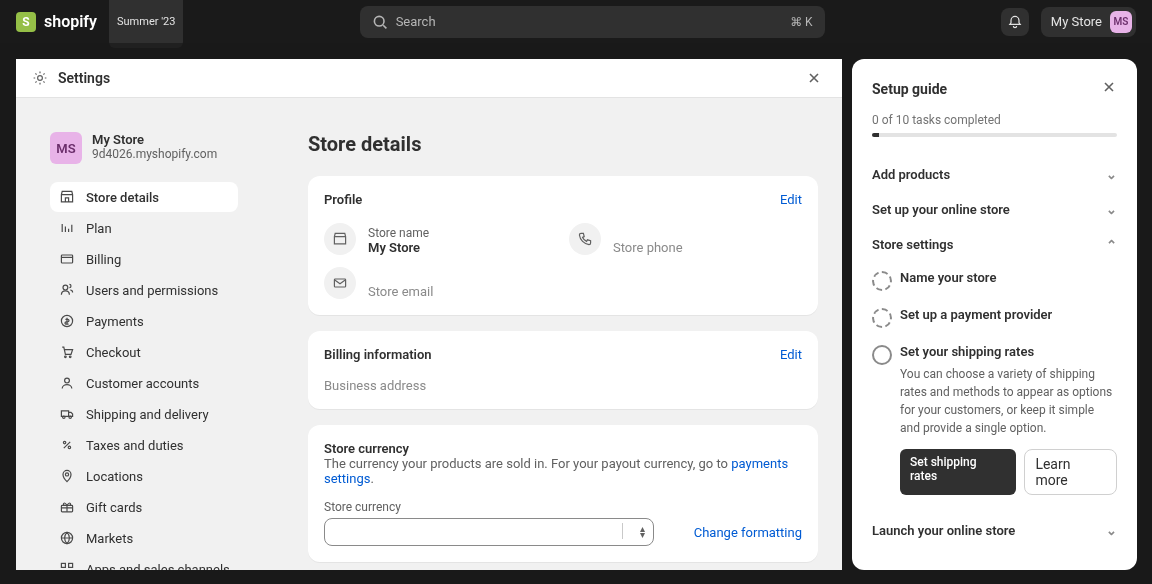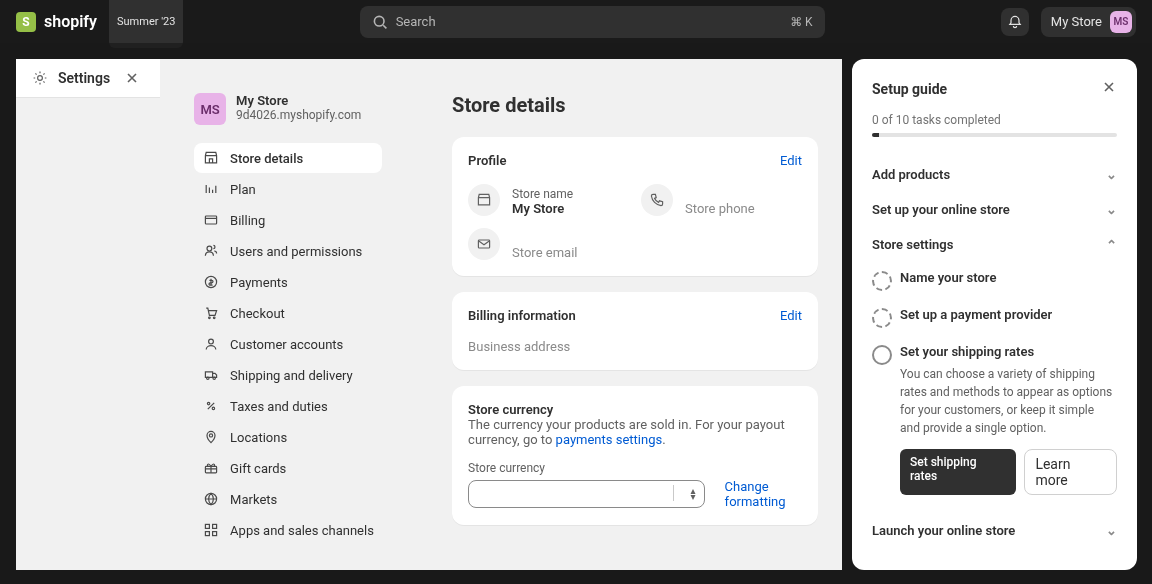--- a/index.html
+++ b/index.html
@@ -9,21 +9,21 @@
 .logo-badge{width:20px;height:20px;background:#95bf47;border-radius:4px;display:flex;align-items:center;justify-content:center;color:#fff;font-weight:bold;font-size:12px}
 .logo-text{color:#fff;font-weight:600;font-size:16px}
 .badge-pill{background:#303030;color:#e3e3e3;font-size:11px;padding:20px 8px;border-radius:6px}
 .search-bar{flex:1;max-width:465px;margin:0 auto;height:28px;background:#303030;border-radius:8px;display:flex;align-items:center;padding:16px 12px;gap:8px;color:#b5b5b5;font-size:13px}
 .search-bar .shortcut{margin-left:auto;font-size:12px}
 .top-right{display:flex;align-items:center;gap:12px}
 .bell{width:28px;height:28px;background:#303030;border-radius:8px;display:flex;align-items:center;justify-content:center;color:#e3e3e3}
 .store-chip{display:flex;align-items:center;gap:8px;padding:4px 4px 4px 10px;background:#303030;border-radius:8px;color:#e3e3e3;font-size:13px}
 .avatar-sm{width:22px;height:22px;background:#e8b3e8;border-radius:6px;display:flex;align-items:center;justify-content:center;color:#6b2e6b;font-size:10px;font-weight:600}
 .overlay{position:absolute;top:43px;left:0;right:0;bottom:0;background:rgba(26,26,26,0.7)}
-.modal{position:absolute;top:59px;left:16px;width:826px;height:511px;background:#f1f1f1;border-radius:0;overflow:hidden;display:flex;flex-direction:row}
+.modal{position:absolute;top:59px;left:16px;width:826px;height:511px;background:#f1f1f1;border-radius:0;overflow:hidden;display:flex;flex-direction:column}
 .modal-header{height:39px;background:#fff;border-bottom:1px solid #e3e3e3;display:flex;align-items:center;padding:0 16px;gap:10px}
 .modal-header .title{font-size:14px;font-weight:600;color:#303030}
 .modal-header .close{margin-left:auto;width:24px;height:24px;display:flex;align-items:center;justify-content:center;color:#616161;cursor:pointer}
 .modal-body{flex:1;display:flex;overflow:hidden}
 .sidebar{width:232px;padding:34px 10px 0 34px}
 .store-info{display:flex;gap:10px;margin-bottom:18px}
 .avatar-lg{width:32px;height:32px;background:#e8b3e8;border-radius:6px;display:flex;align-items:center;justify-content:center;color:#6b2e6b;font-weight:600;font-size:13px}
 .store-info .name{font-size:13px;font-weight:600;color:#303030}
 .store-info .sub{font-size:12px;color:#616161}
 .nav{display:flex;flex-direction:column;gap:1px}

